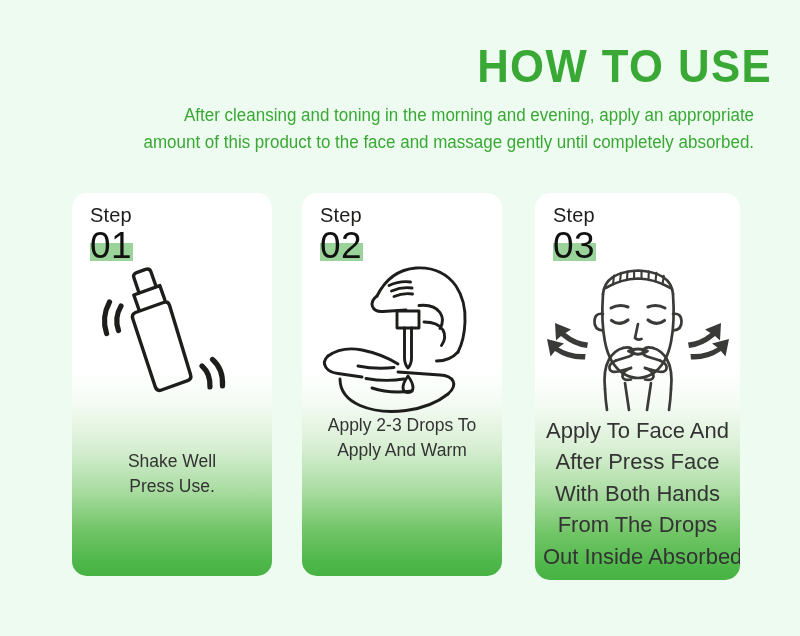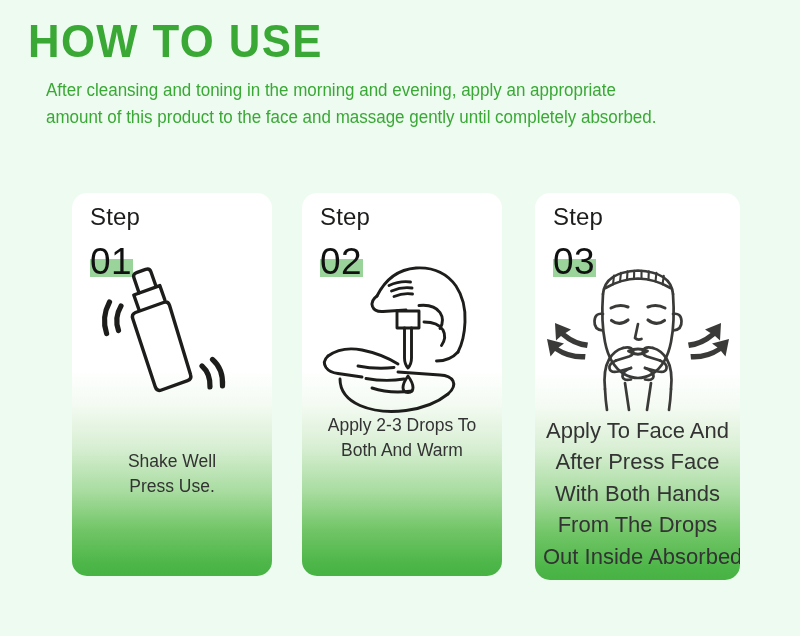--- a/index.html
+++ b/index.html
@@ -10,22 +10,22 @@
     width: 800px;
     height: 636px;
     background: #edfbf0;
     font-family: "Liberation Sans", sans-serif;
     overflow: hidden;
     position: relative;
   }
 
   
   .header {
-    text-align: left;
-    padding-top: 16px;
+    text-align: right;
+    padding-top: 41px;
   }
   .title {
     font-size: 47px;
     font-weight: bold;
     color: #3aa835;
     letter-spacing: 1.5px;
     line-height: 1.05;
     margin: 0;
     transform: scaleX(0.93);
   }
@@ -68,29 +68,29 @@
   .card-1 { left: 72px;  width: 200px; height: 383px; }
   .card-2 { left: 302px; width: 200px; height: 383px; }
   .card-3 { left: 535px; width: 205px; height: 387px; }
 
   .step-block {
     position: absolute;
     left: 18px;
     top: 11px;
   }
   .step-word {
-    font-size: 24px;
+    font-size: 20px;
     color: #1d1d1b;
     line-height: 1.1;
     letter-spacing: 0.2px;
   }
   .step-num-wrap {
     position: relative;
     display: inline-block;
-    margin-top: 13px;
+    margin-top: 1px;
     text-align: center;
   }
   .step-num-hl {
     position: absolute;
     left: 0;
     right: -1px;
     bottom: 5px;
     height: 18px;
     background: #9bd49a;
     z-index: 0;
@@ -223,21 +223,21 @@
 
           <path d="M46.0,118.5 Q66.0,122.0 84.0,119.0"></path>
           <path d="M38.0,106.0 Q56.0,109.5 74.0,107.5"></path>
           <path d="M52.0,128.0 Q70.0,134.0 92.0,131.0"></path>
         </g>
       </svg>
     </div>
 
     <div class="caption caption-2">
       <span class="cap-line">Apply 2-3 Drops To</span>
-      <span class="cap-line">Both And Warm</span>
+      <span class="cap-line">Apply And Warm</span>
     </div>
   </div>
 
   <div class="card card-3">
     <div class="step-block">
       <div class="step-word">Step</div>
       <div class="step-num-wrap">
         <span class="step-num-hl"></span>
         <span class="step-num">03</span>
       </div>

